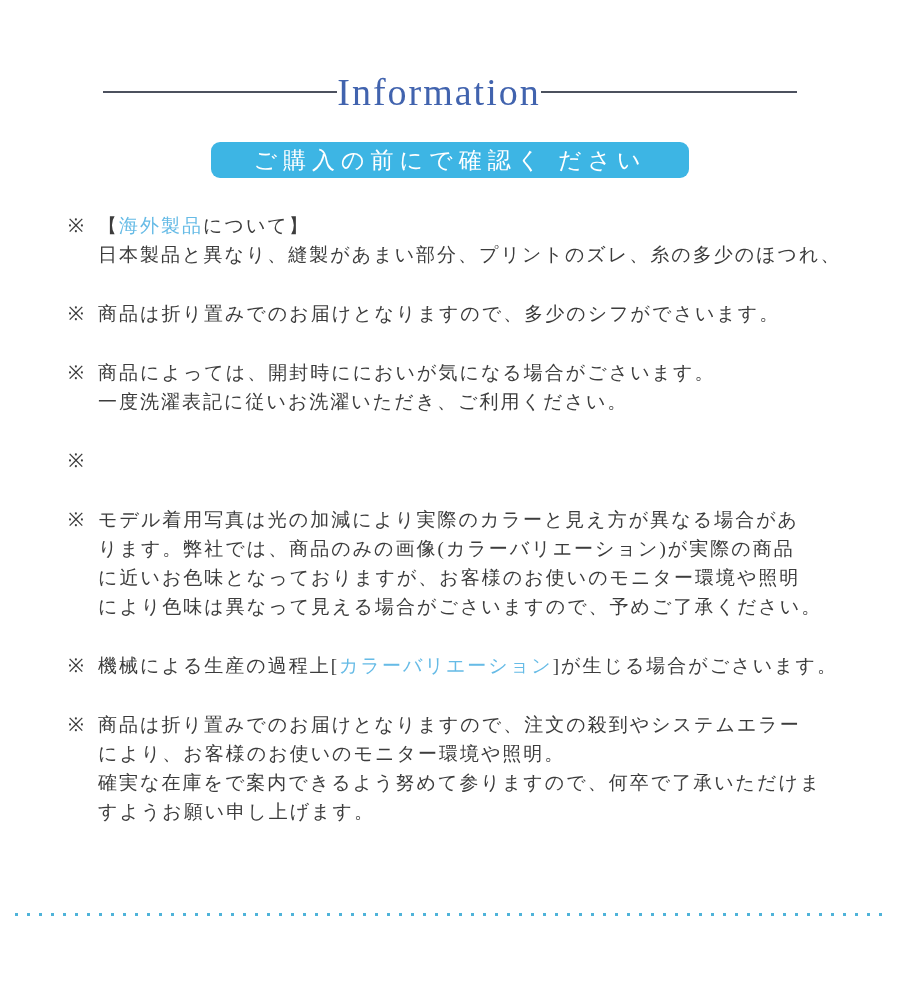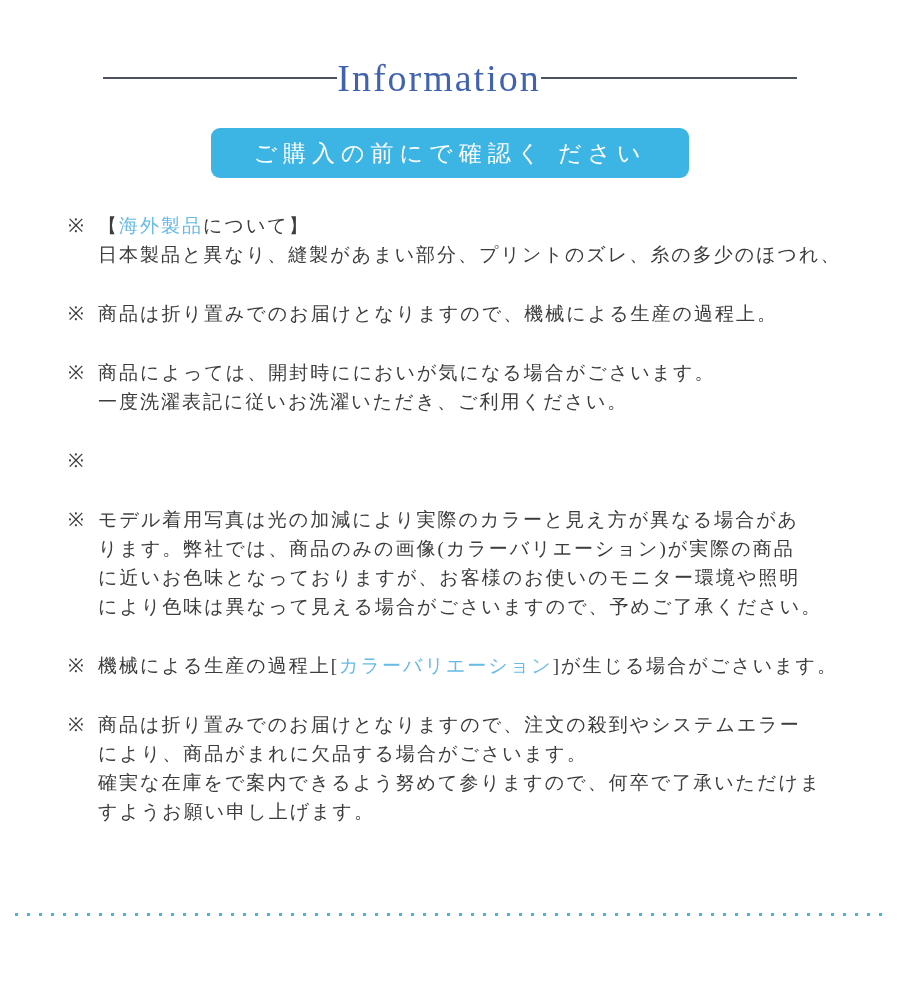--- a/index.html
+++ b/index.html
@@ -13,41 +13,41 @@
     position: relative;
     font-family: "Liberation Serif", "DejaVu Serif", serif;
     overflow: hidden;
   }
 
   
   .title-row {
     display: flex;
     align-items: center;
     justify-content: center;
-    margin-top: 56px;
+    margin-top: 70px;
     font-family: Liberation Serif, serif;
   }
   .title-rule {
     height: 2px;
     background: #4c515e;
   }
   .title-rule.left  { width: 234px; }
   .title-rule.right { width: 256px; }
   .page-title {
     font-size: 38px;
     color: #4163ae;
     letter-spacing: 2px;
     line-height: 44px;
     white-space: nowrap;
   }
 
   
   .banner {
     width: 478px;
-    height: 50px;
+    height: 36px;
     margin: 28px auto 0 auto;
     background: #3db5e4;
     border-radius: 9px;
     display: flex;
     align-items: center;
     justify-content: center;
   }
   .banner-label {
     color: #ffffff;
     font-size: 23px;
@@ -116,21 +116,21 @@
       <div>
         <span class="seg-dark">日本製品と異なり、縫製があまい部分、プリントのズレ、糸の多少のほつれ、</span>
       </div>
     </div>
   </div>
 
   <div class="note">
     <span class="note-marker">※</span>
     <div class="note-content">
       <div>
-        <span class="seg-dark">商品は折り置みでのお届けとなりますので、機械による生産の過程上。</span>
+        <span class="seg-dark">商品は折り置みでのお届けとなりますので、多少のシフがでさいます。</span>
       </div>
     </div>
   </div>
 
   <div class="note">
     <span class="note-marker">※</span>
     <div class="note-content">
       <div>
         <span class="seg-dark">商品によっては、開封時ににおいが気になる場合がごさいます。</span>
       </div>
@@ -173,21 +173,21 @@
     </div>
   </div>
 
   <div class="note">
     <span class="note-marker">※</span>
     <div class="note-content">
       <div>
         <span class="seg-dark">商品は折り置みでのお届けとなりますので、注文の殺到やシステムエラー</span>
       </div>
       <div>
-        <span class="seg-dark">により、商品がまれに欠品する場合がごさいます。</span>
+        <span class="seg-dark">により、お客様のお使いのモニター環境や照明。</span>
       </div>
       <div>
         <span class="seg-dark">確実な在庫をで案内できるよう努めて参りますので、何卒で了承いただけま</span>
       </div>
       <div>
         <span class="seg-dark">すようお願い申し上げます。</span>
       </div>
     </div>
   </div>
 

